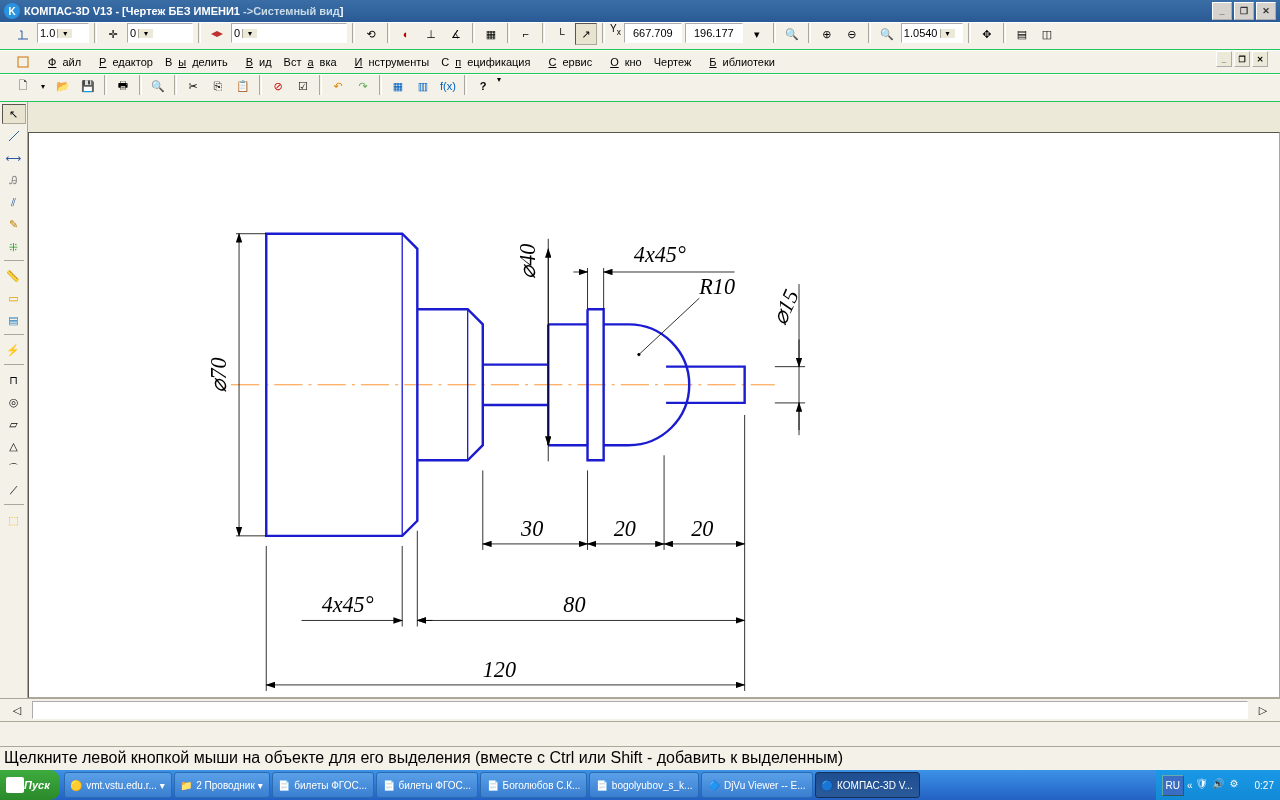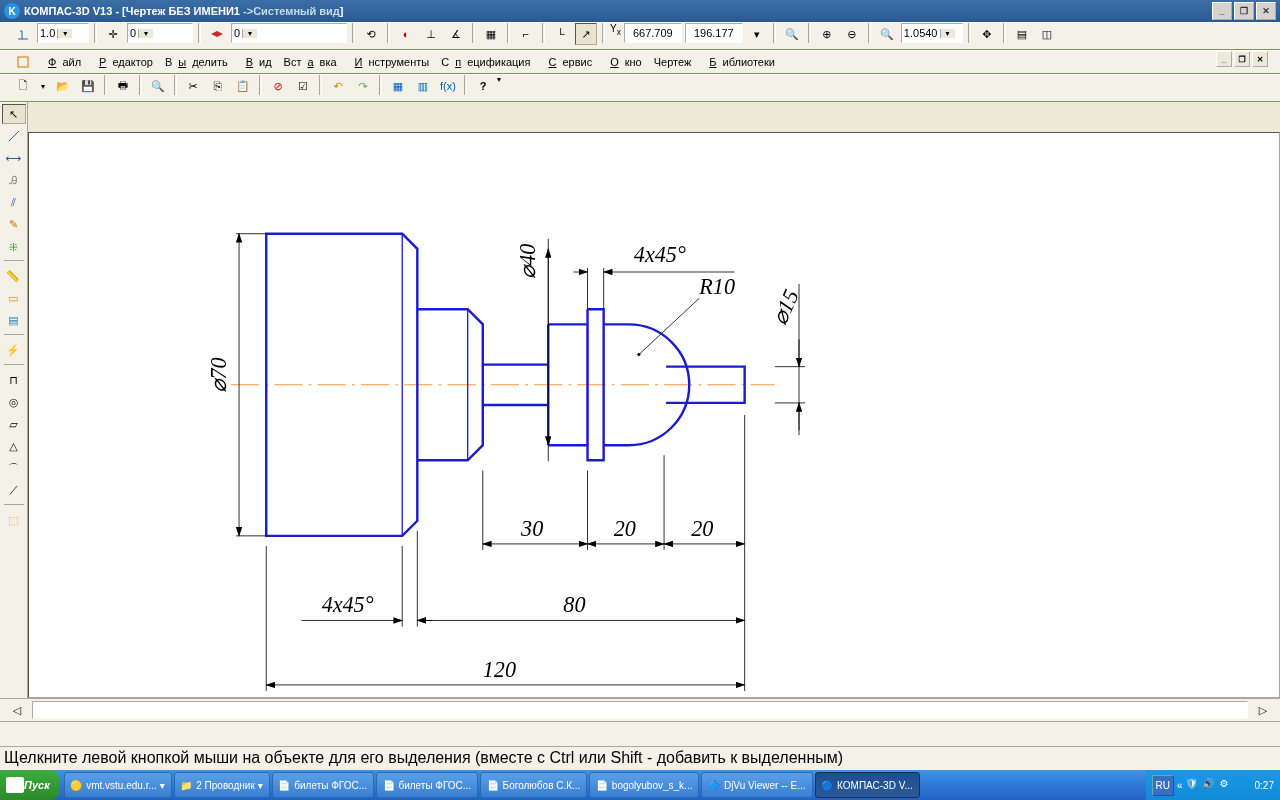--- a/index.html
+++ b/index.html
@@ -351,15 +351,15 @@
         <span>🔵</span>
         <span>КОМПАС-3D V...</span>
       </div>
   </div>
   <div class="tray">
     <span style="background:#3a6ec4;padding:4px 3px;border:1px outset #6aa">RU</span>
     <span>«</span>
     <span class="icon-sm">🛡</span>
     <span class="icon-sm">🔊</span>
     <span class="icon-sm">⚙</span>
-    <span style="margin-left:18px">0:27</span>
+    <span style="margin-left:8px">0:27</span>
   </div>
 </div>
 
 </body></html>

